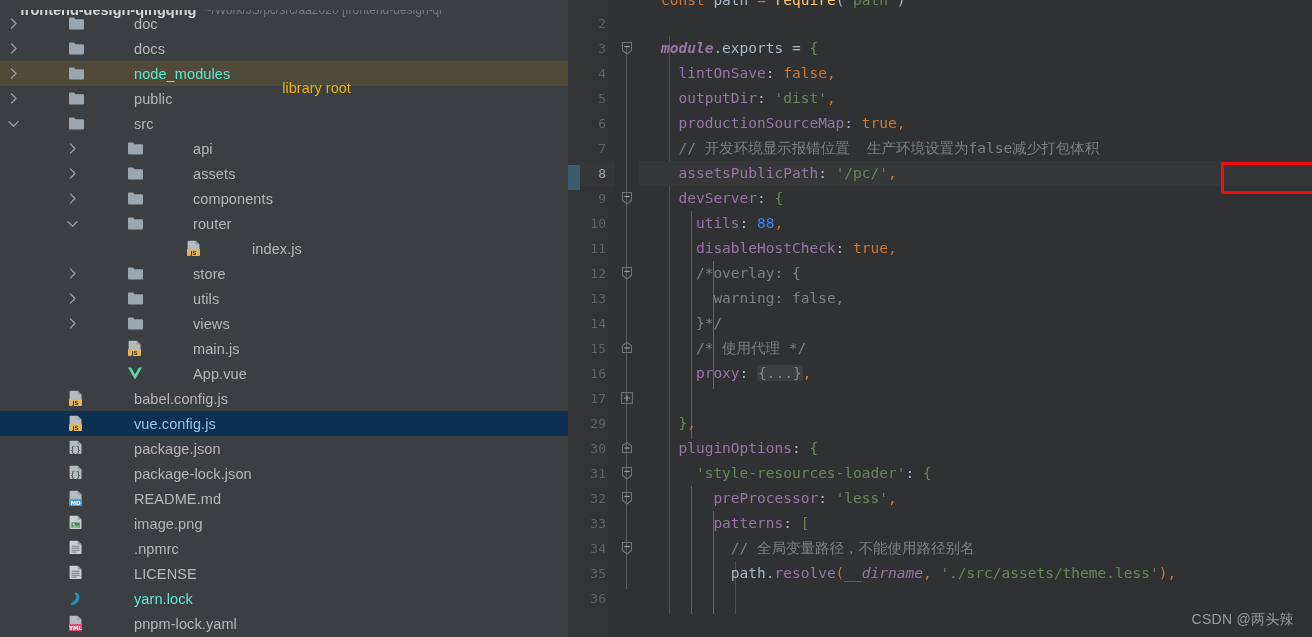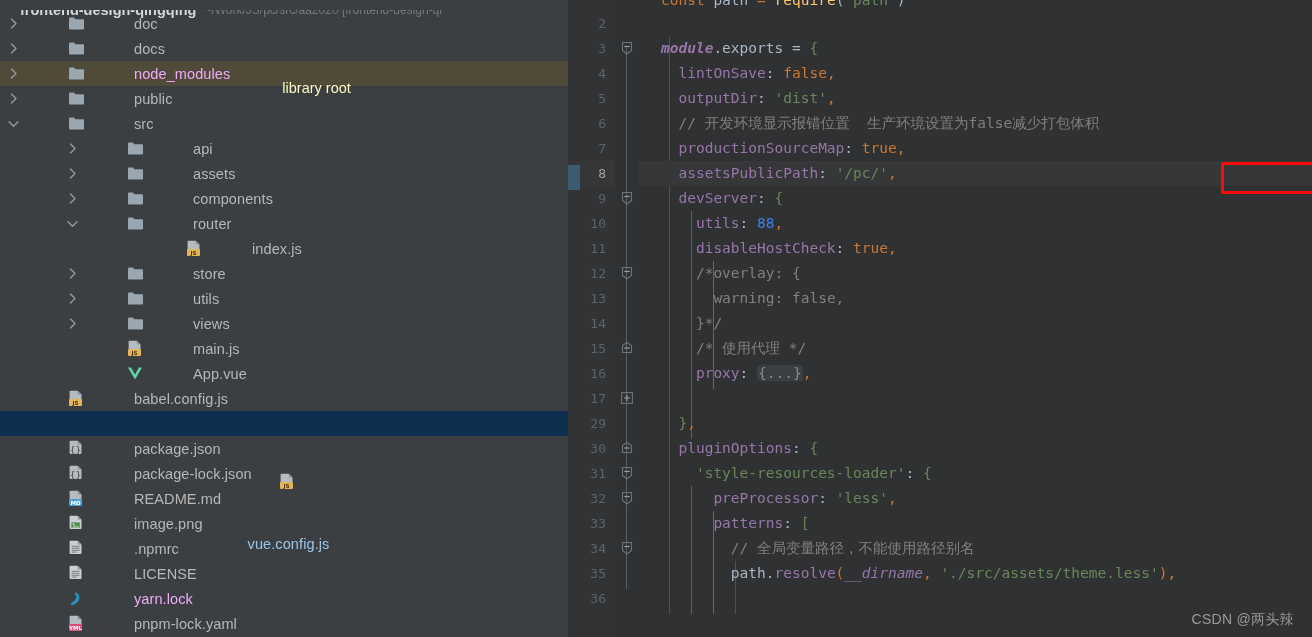--- a/index.html
+++ b/index.html
@@ -16,35 +16,35 @@
     position:relative; overflow:hidden; flex:0 0 568px;
   }
   .tree{ position:relative; }
   .trow{
     display:flex; align-items:center; height:25px; padding-left:6px;
     white-space:nowrap; font-size:14.5px; color:#bbbbbb;
     font-family:"Liberation Sans", sans-serif;
     gap:44px;
   }
   .trow.sel-lib{ background:#4f4b38; }
-  .trow.sel-file{ background:#0d2f50;flex-direction:column; }
+  .trow.sel-file{ background:#0d2f50; }
   .trow.sel-file .fname{ color:#9ac6ea; }
 
   .arrow{
     width:15px; height:25px; flex:0 0 15px; display:flex;
     align-items:center; justify-content:center; color:#9a9da1; font-size:10px;
   }
   .arrow svg{ display:block; }
   .spacer{ flex:0 0 15px; }
 
   .ico{ width:22px; height:25px; flex:0 0 22px; display:flex; align-items:center; justify-content:center; }
   .ico svg{ display:block; }
   .fname{ margin-left:3px; letter-spacing:.1px; }
-  .libtag{ margin-left:8px; color:#fef9c3;margin-top:28px; }
-  .yellowname{ color:#f0abfc; }
+  .libtag{ margin-left:8px; color:#eab308;margin-top:28px; }
+  .yellowname{ color:#5eead4; }
   .dimname{ color:#b7b7b7; }
 
   
   .editor{
     flex:1 1 auto; height:637px; background:#2f3133; position:relative; display:flex;
   }
   .gutter{
     width:47px; flex:0 0 47px; background:#313335; position:relative;
     font-family:"DejaVu Sans Mono", monospace; font-size:13px;
   }
@@ -571,22 +571,22 @@
       <div class="iguide olive" style="left:74px;  top:261px; height:128px;"></div>
       <div class="iguide green" style="left:52px;  top:486px; height:128px;"></div>
       <div class="iguide olive" style="left:74px;  top:511px; height:103px;"></div>
       <div class="iguide blue" style="left:96px;  top:561px; height:53px;"></div>
 
       <div id="code-lines" style="padding-top:11px; position:relative;">
           <div class="cline">&nbsp;</div>
           <div class="cline"><span class="t-mod">module</span><span class="t-plain">.exports </span><span class="t-plain">= </span><span class="t-green">{</span></div>
           <div class="cline">  <span class="t-key">lintOnSave</span><span class="t-plain">: </span><span class="t-kw">false</span><span class="t-kw">,</span></div>
           <div class="cline">  <span class="t-key">outputDir</span><span class="t-plain">: </span><span class="t-str">'dist'</span><span class="t-kw">,</span></div>
+          <div class="cline">  <span class="t-key">productionSourceMap</span><span class="t-plain">: </span><span class="t-kw">true</span><span class="t-kw">,</span></div>
           <div class="cline">  <span class="t-com">// 开发环境显示报错位置  生产环境设置为false减少打包体积</span></div>
-          <div class="cline">  <span class="t-key">productionSourceMap</span><span class="t-plain">: </span><span class="t-kw">true</span><span class="t-kw">,</span></div>
           <div class="cline hl">  <span class="t-key">assetsPublicPath</span><span class="t-plain">: </span><span class="t-str">'/pc/'</span><span class="t-kw">,</span></div>
           <div class="cline">  <span class="t-key">devServer</span><span class="t-plain">: </span><span class="t-green">{</span></div>
           <div class="cline">    <span class="t-key">utils</span><span class="t-plain">: </span><span class="t-num">88</span><span class="t-kw">,</span></div>
           <div class="cline">    <span class="t-key">disableHostCheck</span><span class="t-plain">: </span><span class="t-kw">true</span><span class="t-kw">,</span></div>
           <div class="cline">    <span class="t-com">/*overlay: {</span></div>
           <div class="cline">      <span class="t-com">warning: false,</span></div>
           <div class="cline">    <span class="t-com">}*/</span></div>
           <div class="cline">    <span class="t-com">/* 使用代理 */</span></div>
           <div class="cline">    <span class="t-key">proxy</span><span class="t-plain">: </span><span class="t-fold">{...}</span><span class="t-kw">,</span></div>
           <div class="cline">&nbsp;</div>

